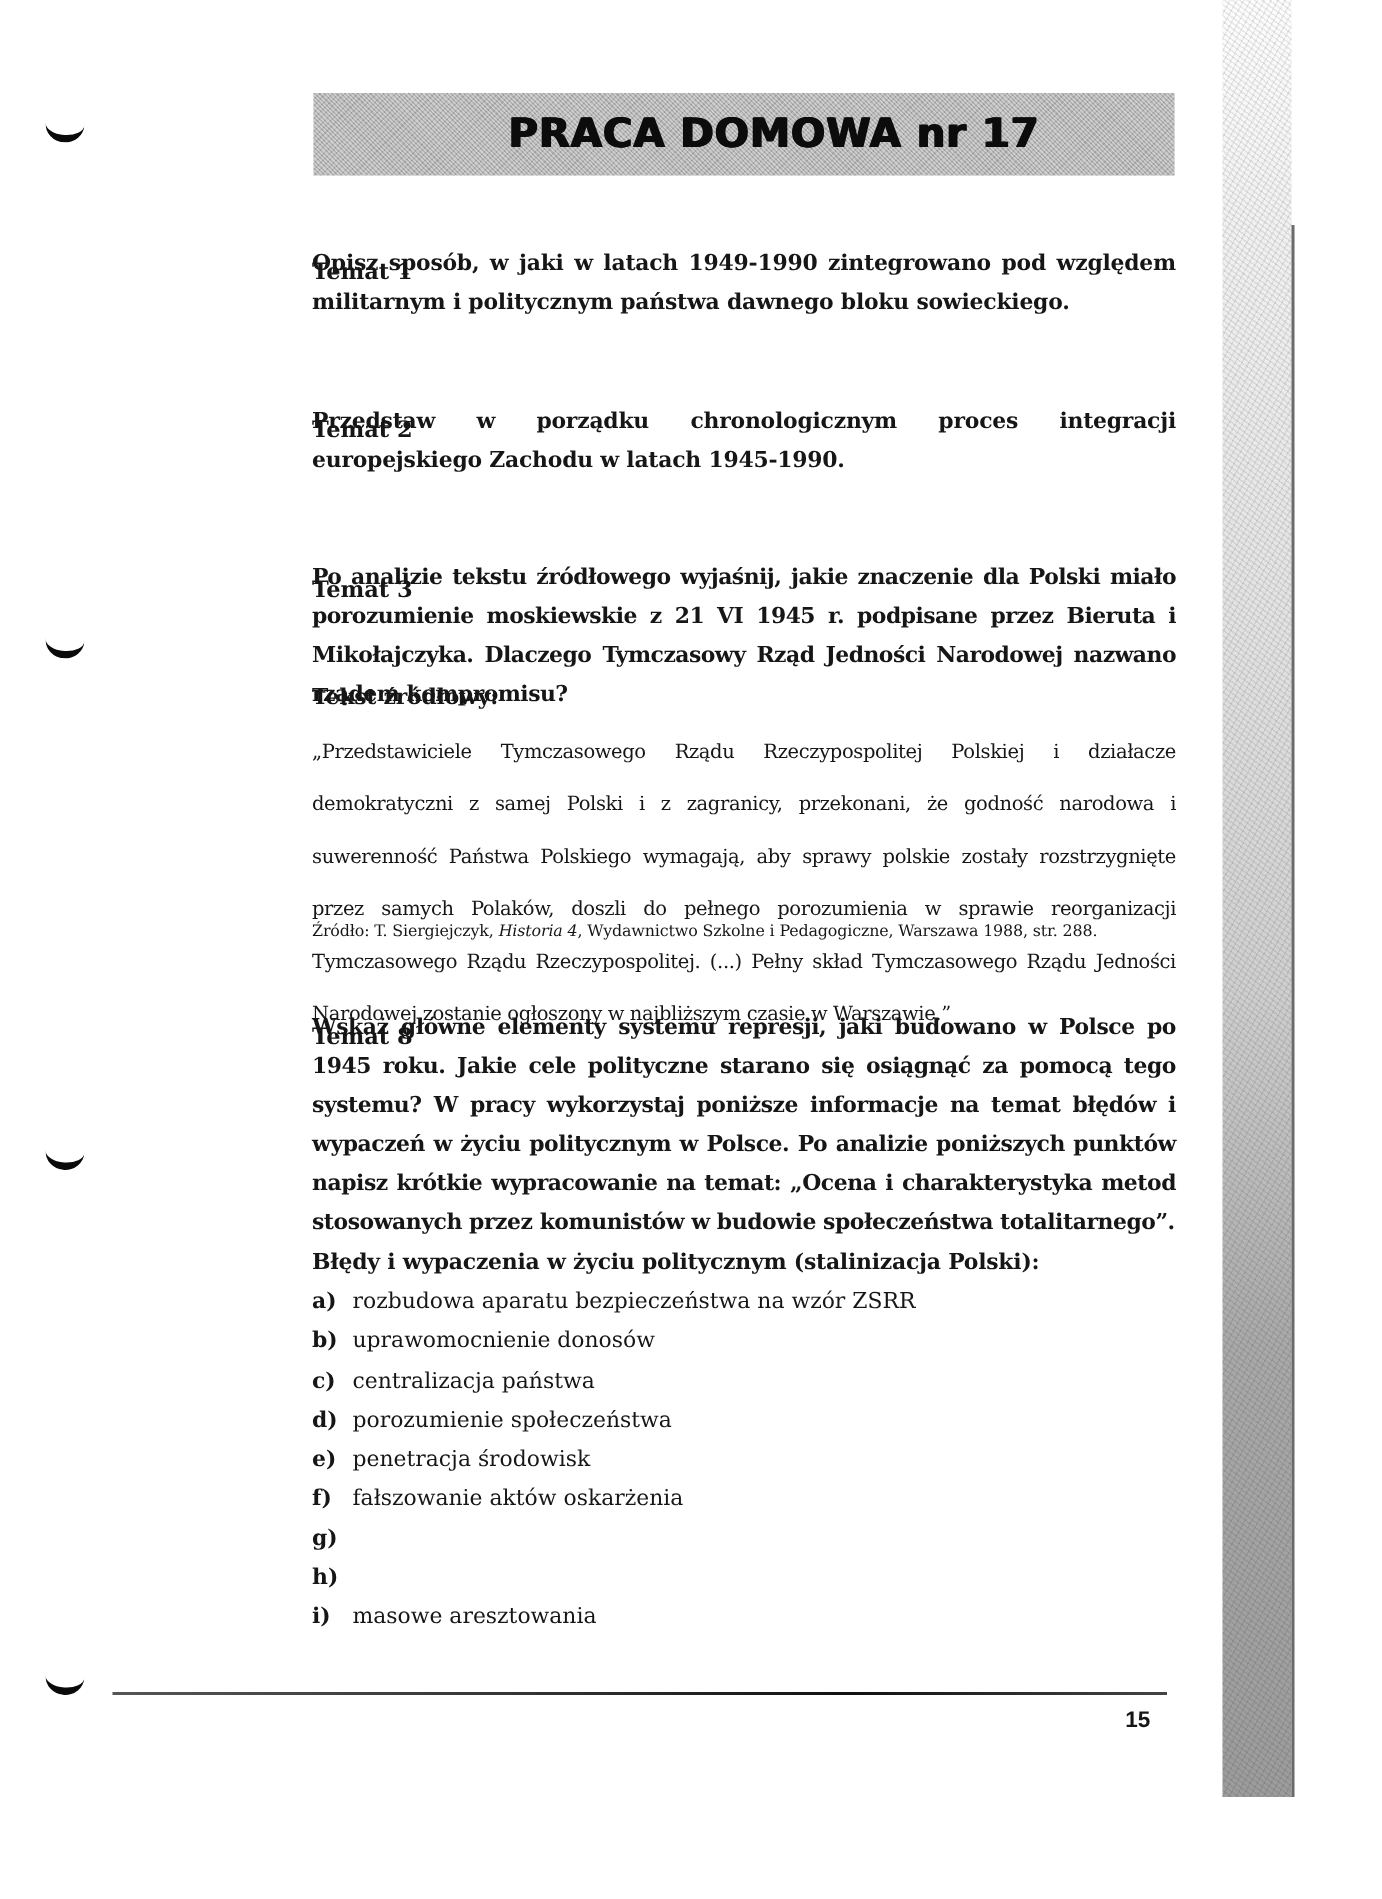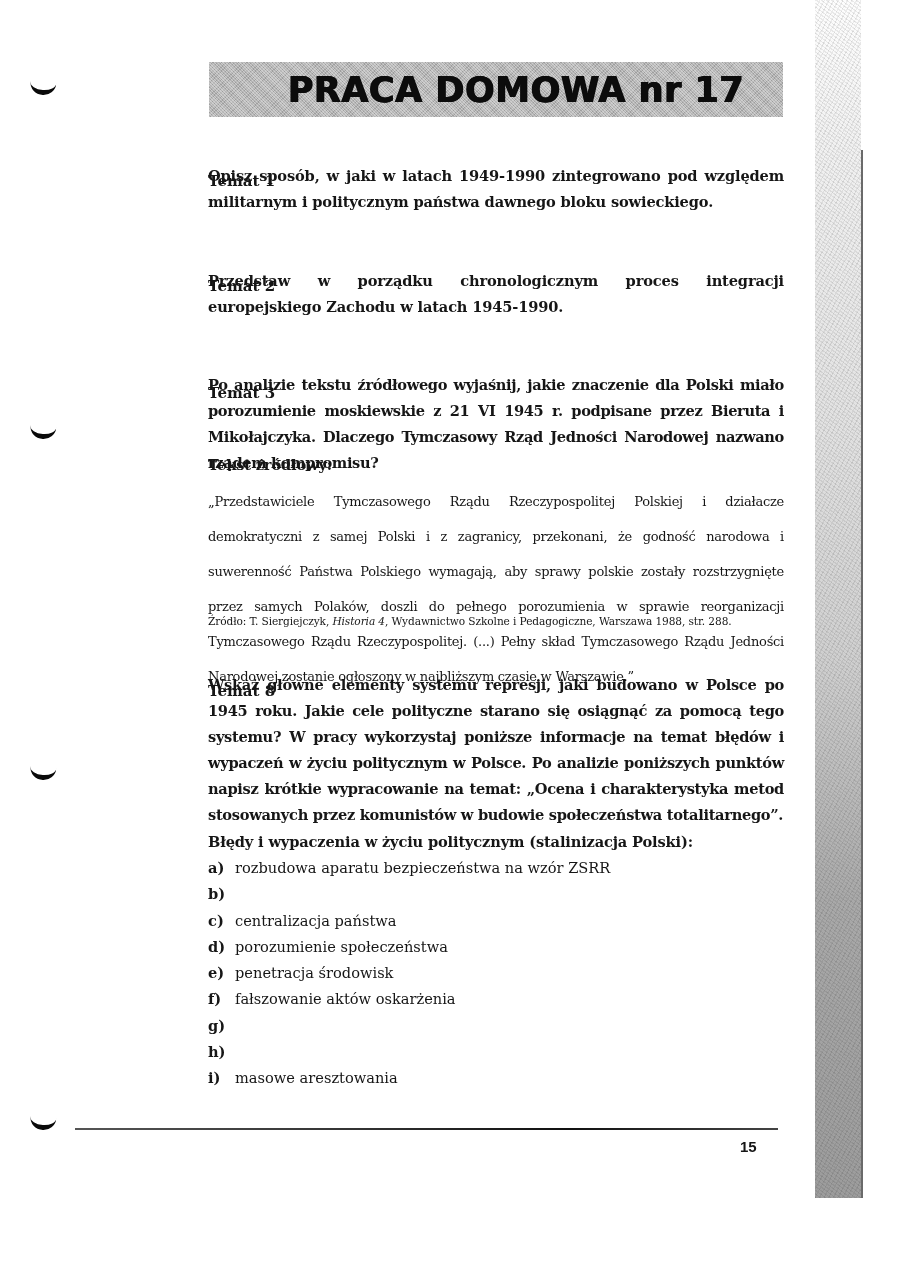--- a/index.html
+++ b/index.html
@@ -36,21 +36,21 @@
     .banner {
       position: absolute; left: 209px; top: 62px; width: 574px; height: 55px;
       background:
         repeating-linear-gradient(45deg, rgba(255,255,255,0.35) 0 1px, transparent 1px 2px),
         repeating-linear-gradient(-45deg, rgba(0,0,0,0.12) 0 1px, transparent 1px 3px),
         #b4b4b4;
       display: flex; align-items: center; justify-content: center;
     }
     .banner-title {
       font-family: "DejaVu Sans", "Liberation Sans", sans-serif;
-      font-weight: 900; font-size: 35px; letter-spacing: 0.5px;
+      font-weight: 900; font-size: 27px; letter-spacing: 0.5px;
       color: #0c0c0c; margin-left: 40px;
       text-shadow: 0.6px 0 0 #0c0c0c, -0.6px 0 0 #0c0c0c;
     }
 
     .content { position: absolute; left: 208px; top: 0; width: 576px; }
     .block { position: absolute; left: 0; width: 576px; }
 
     .topic-title {
       font-weight: bold; font-size: 15px; line-height: 18px; margin-top: 38px;
     }
@@ -65,21 +65,21 @@
 
     .list-item { display: flex; font-size: 14.6px; line-height: 26.3px; }
     .list-letter { width: 27px; font-weight: bold; }
 
     .footer-rule {
       position: absolute; left: 75px; top: 1128px; width: 703px; height: 2px;
       background: linear-gradient(to right, #555 0%, #333 40%, #111 70%, #444 100%);
     }
     .page-number {
       position: absolute; left: 740px; top: 1138px; width: 37px;
-      text-align: left; font-weight: bold; font-size: 15px;
+      text-align: center; font-weight: bold; font-size: 15px;
       font-family: "Liberation Sans Narrow", "Liberation Sans", sans-serif;
     }
   </style>
 </head>
 <body>
 
 <div class="page">
 
   <div class="hole-mark" style="top:80px"></div>
   <div class="hole-mark" style="top:424px"></div>
@@ -138,20 +138,21 @@
       <div class="para">Błędy i wypaczenia w życiu politycznym (stalinizacja Polski):</div>
     </div>
 
     <div class="block" style="top:855px">
       <div class="list-item">
         <span class="list-letter">a)</span>
         <span>rozbudowa aparatu bezpieczeństwa na wzór ZSRR</span>
       </div>
       <div class="list-item">
         <span class="list-letter">b)</span>
+        <span>uprawomocnienie donosów</span>
       </div>
       <div class="list-item">
         <span class="list-letter">c)</span>
         <span>centralizacja państwa</span>
       </div>
       <div class="list-item">
         <span class="list-letter">d)</span>
         <span>porozumienie społeczeństwa</span>
       </div>
       <div class="list-item">

